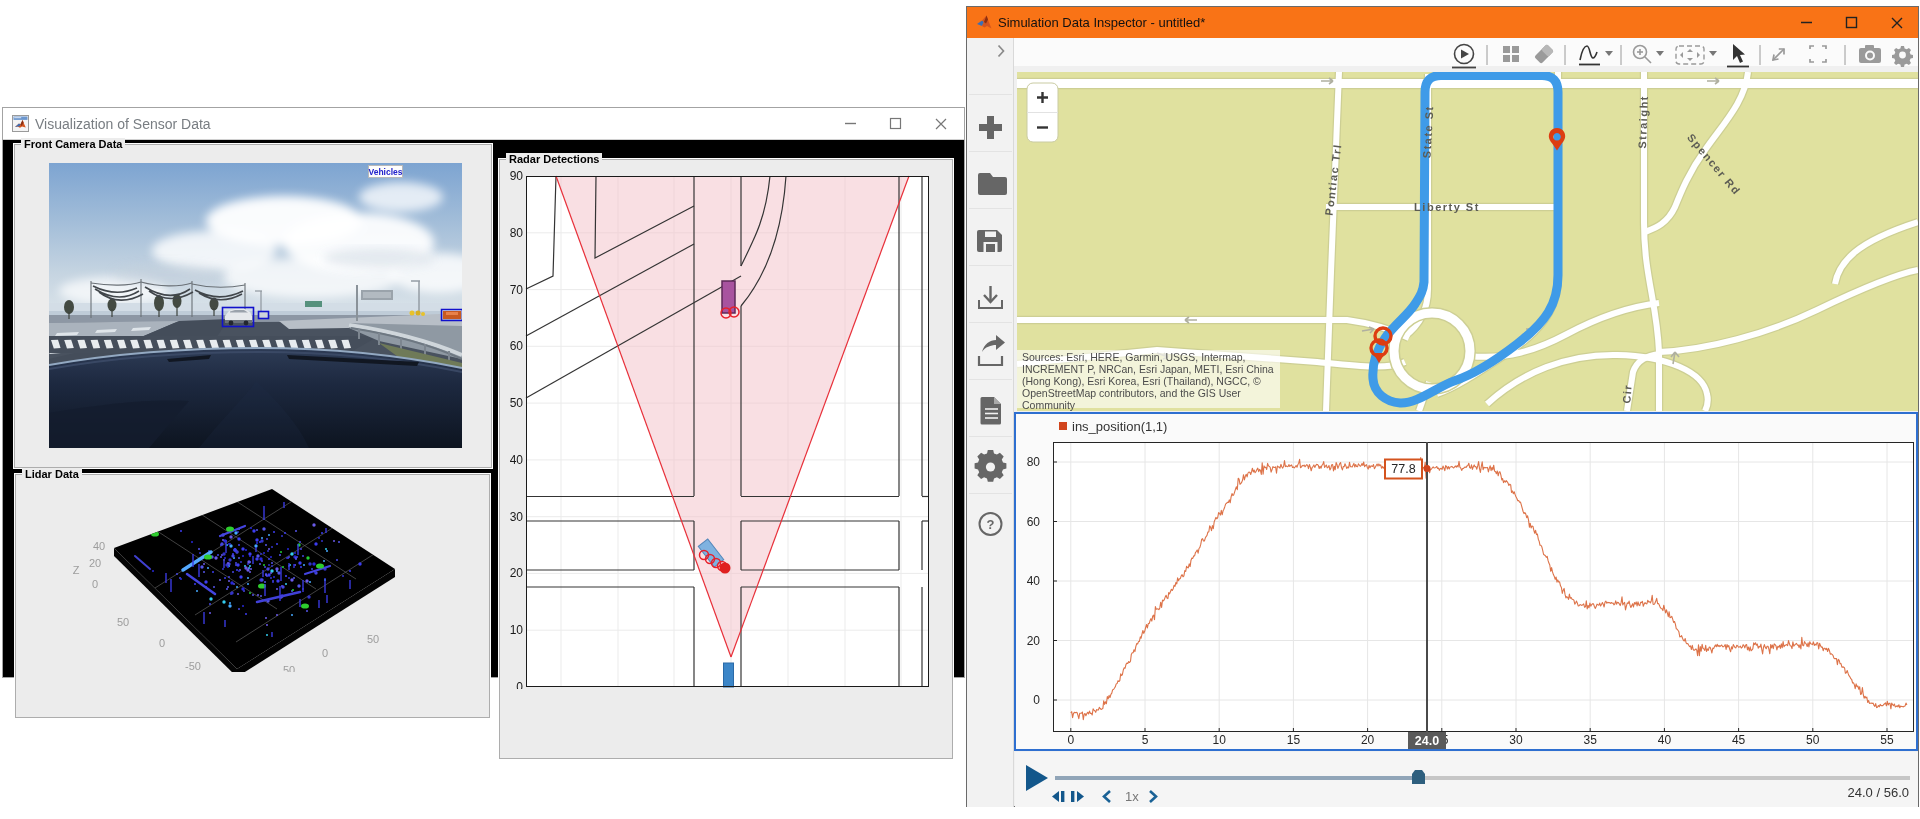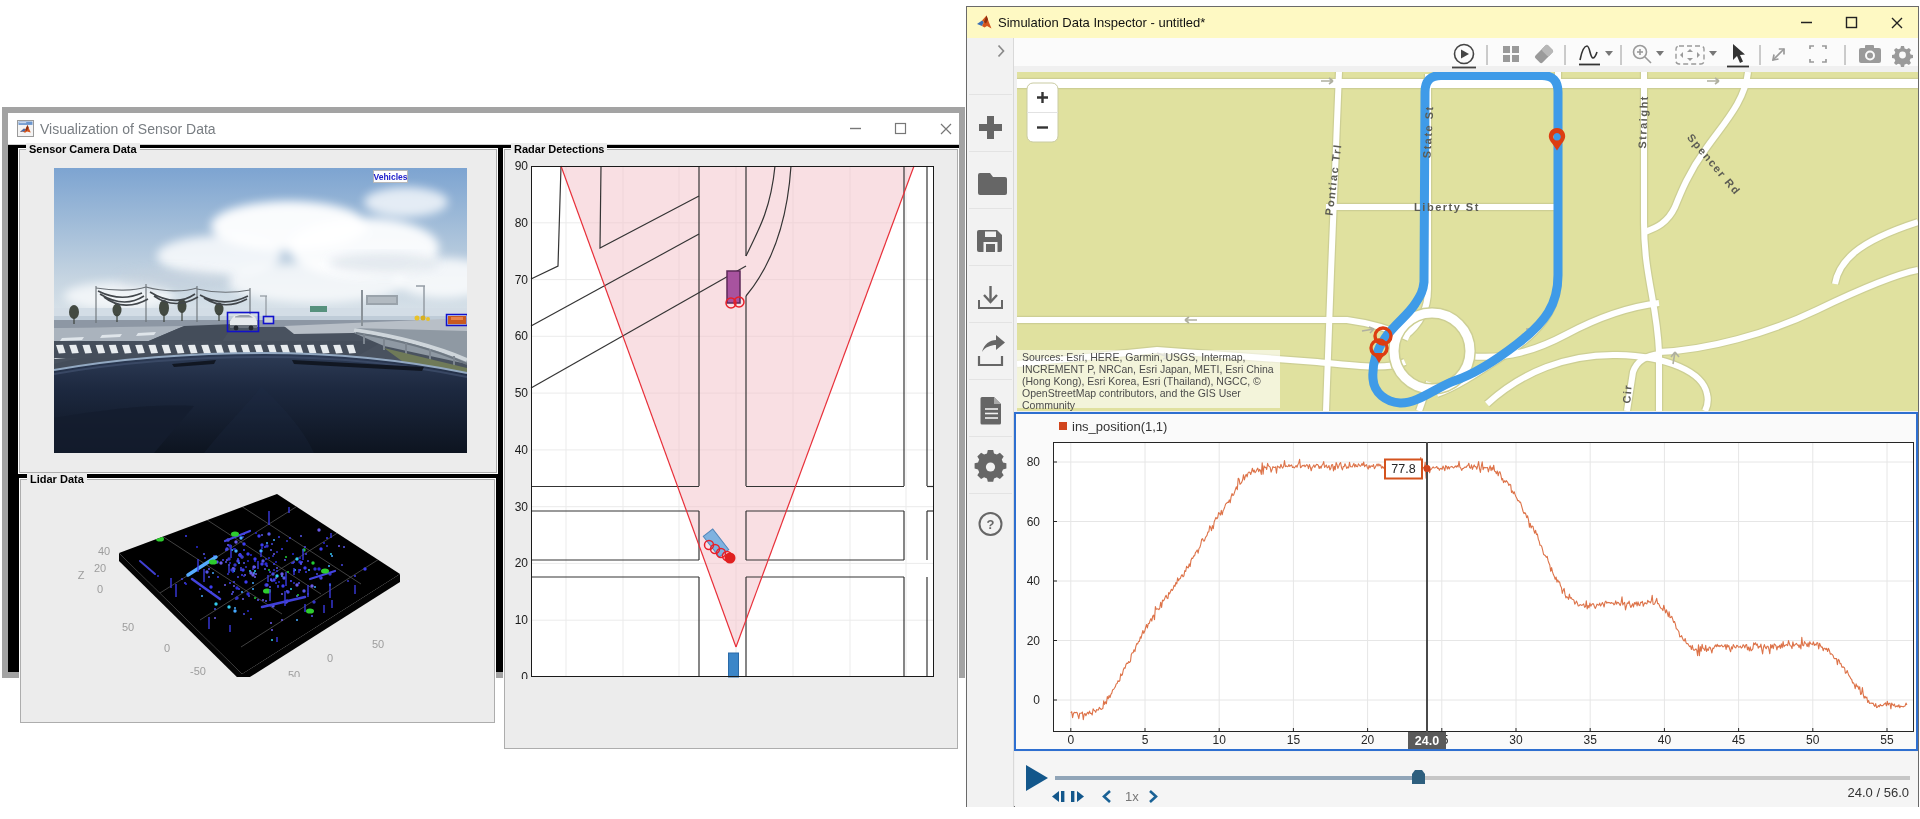--- a/index.html
+++ b/index.html
@@ -1,22 +1,22 @@
 <!DOCTYPE html>
 <html><head><meta charset="utf-8">
 <style>
 *{margin:0;padding:0;box-sizing:border-box}
 html,body{width:1920px;height:819px;background:#fff;overflow:hidden;
  font-family:"Liberation Sans",sans-serif}
 .abs{position:absolute}
-#lw{position:absolute;left:2px;top:107px;width:963px;height:571px;background:#000;border:6px solid #a3a3a3}
+#lw{position:absolute;left:2px;top:107px;width:963px;height:571px;background:#000;border:1px solid #a3a3a3}
 #lw-title{position:absolute;left:0;top:0;width:100%;height:32px;background:#fff;border-bottom:1px solid #d0d0d0}
 #lw-title .ttl{position:absolute;left:32px;top:8px;font-size:14px;color:#787d82}
 #rw{position:absolute;left:966px;top:6px;width:953px;height:801px;background:#f0f0f0;border:1px solid #6a6a6a}
-#rw-title{position:absolute;left:0;top:0;width:100%;height:31px;background:#fef9c3}
+#rw-title{position:absolute;left:0;top:0;width:100%;height:31px;background:#f97316}
 #rw-title .ttl{position:absolute;left:31px;top:8px;font-size:13px;color:#111}
 .panel{position:absolute;background:#ececec;border:1px solid #fff;outline:1px solid #adadad;outline-offset:-2px}
 .ptitle{position:absolute;top:-6px;left:7px;background:#ececec;padding:0 3px;font-size:11px;font-weight:700;color:#000;line-height:12px}
 </style></head><body>
 <div id="lw">
 <div id="lw-title">
 <svg class="abs" style="left:9px;top:7px" width="17" height="17" viewBox="0 0 17 17">
 <rect x="0.5" y="0.5" width="16" height="16" fill="#f4f4f4" stroke="#9a9a9a"></rect>
 <rect x="1.5" y="1.5" width="14" height="3.4" fill="#6b96ce"></rect>
 <rect x="2.2" y="2.2" width="7" height="1" fill="#dce6f4"></rect>
@@ -25,21 +25,21 @@
 <path d="M10.5,5 L11.6,7.6 L9.6,11 L8.4,9.6 Z" fill="#8c2f10"></path>
 </svg>
 <span class="ttl">Visualization of Sensor Data</span>
 <svg class="abs" style="left:840px;top:0" width="110" height="31" viewBox="0 0 110 31">
         <line x1="2" y1="15.5" x2="13" y2="15.5" stroke="#777" stroke-width="1.4"></line>
         <rect x="47.5" y="10.5" width="10" height="10" fill="none" stroke="#777" stroke-width="1.2"></rect>
         <path d="M93,11 L103,21 M103,11 L93,21" stroke="#777" stroke-width="1.2"></path>
       </svg>
 </div>
 <div class="panel" style="left:10px;top:35px;width:480px;height:326px">
-<span class="ptitle">Sensor Camera Data</span>
+<span class="ptitle">Front Camera Data</span>
 <svg class="abs" style="left:35px;top:19px" width="413" height="285" viewBox="0 0 413 285">
 <defs>
 <linearGradient id="sky" x1="0" y1="0" x2="0" y2="1">
  <stop offset="0" stop-color="#7da4d1"></stop>
             <stop offset="0.35" stop-color="#9fbbd8"></stop>
  <stop offset="0.72" stop-color="#c5d4e1"></stop>
             <stop offset="1" stop-color="#dbe4ea"></stop>
 </linearGradient>
 <linearGradient id="hood" x1="0" y1="0" x2="0" y2="1">
  <stop offset="0" stop-color="#2e3c56"></stop>
@@ -502,21 +502,21 @@
  <text x="61" y="100">Z</text>
  <text x="108" y="152">50</text>
  <text x="147" y="173">0</text>
  <text x="178" y="196">-50</text>
  <text x="358" y="169">50</text>
  <text x="310" y="183">0</text>
  <text x="274" y="200">50</text>
 </g>
 </svg>
 </div>
-<div class="panel" style="left:495px;top:35px;width:456px;height:602px">
+<div class="panel" style="left:495px;top:50px;width:456px;height:602px">
 <span class="ptitle">Radar Detections</span>
 <svg class="abs" style="left:0;top:0" width="456" height="530" viewBox="0 0 456 530">
 <g transform="translate(27,17)">
 <rect x="0" y="0" width="403" height="511" fill="#fff"></rect>
 <g stroke="#ebebeb" stroke-width="1">
             <line x1="0" y1="454.2" x2="403" y2="454.2"></line>
 <line x1="0" y1="397.4" x2="403" y2="397.4"></line>
 <line x1="0" y1="340.7" x2="403" y2="340.7"></line>
 <line x1="0" y1="283.9" x2="403" y2="283.9"></line>
 <line x1="0" y1="227.1" x2="403" y2="227.1"></line>

